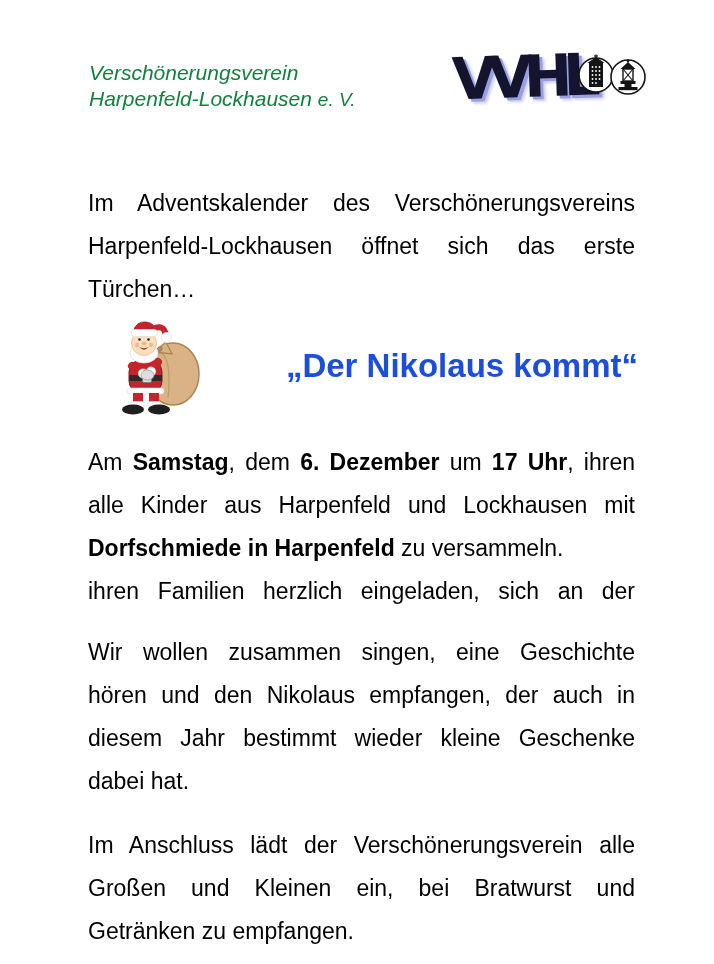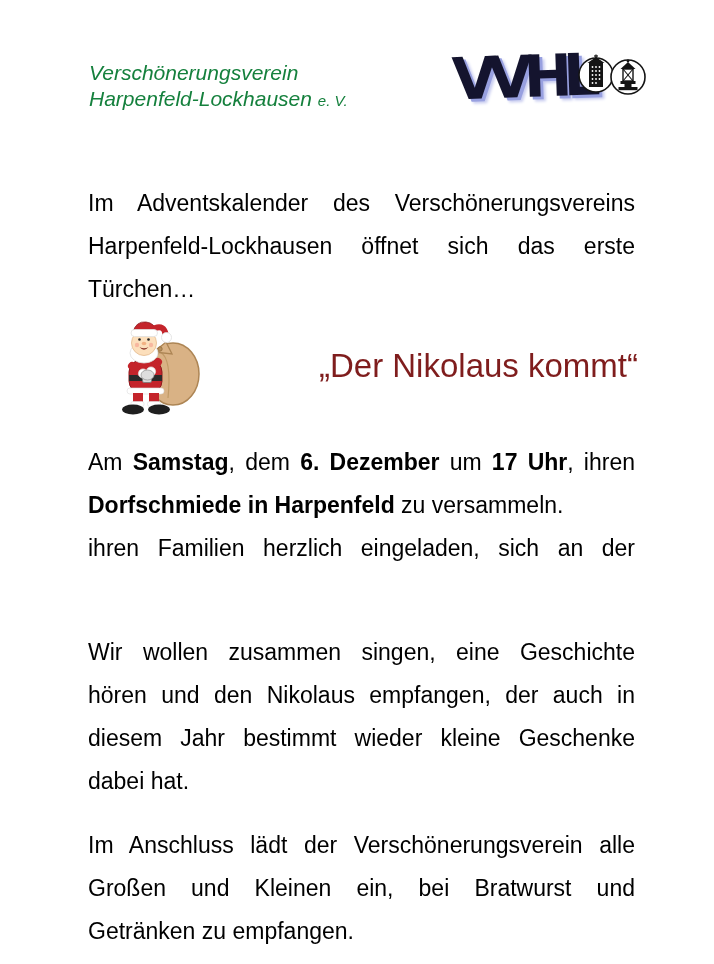--- a/index.html
+++ b/index.html
@@ -18,21 +18,21 @@
   .org {
     position: absolute;
     left: 89px;
     top: 60px;
     font-style: italic;
     font-size: 21px;
     line-height: 26px;
     color: #15803d;
     white-space: nowrap;
   }
-  .org-suffix { font-size: 15px; }
+  .org-suffix { font-size: 19px; }
 
   .logo {
     position: absolute;
     left: 452px;
     top: 44px;
     width: 210px;
     height: 90px;
   }
   .logo-text {
     position: absolute;
@@ -87,23 +87,23 @@
     width: 92px;
     height: 100px;
   }
   .headline {
     position: absolute;
     right: 0;
     top: 30px;
     margin: 0;
     font-size: 33px;
     line-height: 40px;
-    font-weight: normal;
+    font-weight: bold;
     white-space: nowrap;
-    color: #7f1d1d;
+    color: #1d4ed8;
   }
 </style>
 </head>
 <body>
 
 <div class="page">
 
   <div class="org">
     <div>Verschönerungsverein</div>
     <div><span>Harpenfeld-Lockhausen</span> <span class="org-suffix">e. V.</span></div>
@@ -197,20 +197,21 @@
       <path d="M48 44 Q44 50 40.5 54" stroke="#c4242b" stroke-width="8" fill="none" stroke-linecap="round"></path>
       <circle cx="33" cy="55.5" r="4.6" fill="#ffffff" stroke="#e0e0e0" stroke-width="0.7"></circle>
       <circle cx="41" cy="53.5" r="4.6" fill="#ffffff" stroke="#e0e0e0" stroke-width="0.7"></circle>
       <ellipse cx="37.5" cy="57" rx="6.5" ry="5" fill="#dedede" stroke="#9a9a9a" stroke-width="0.8"></ellipse>
     </svg>
     <h1 class="headline">„Der Nikolaus kommt“</h1>
   </div>
 
   <section class="para" id="event">
     <div class="jline"><span>Am </span><span class="b">Samstag</span><span>, dem </span><span class="b">6. Dezember</span><span> um </span><span class="b">17 Uhr</span><span>, ihren</span></div>
+    <div class="jline">alle Kinder aus Harpenfeld und Lockhausen mit</div>
     <div class="jline last"><span class="b">Dorfschmiede in Harpenfeld</span><span> zu versammeln.</span></div>
     <div class="jline">ihren Familien herzlich eingeladen, sich an der</div>
   </section>
 
   <section class="para" id="activities">
     <div class="jline">Wir wollen zusammen singen, eine Geschichte</div>
     <div class="jline">hören und den Nikolaus empfangen, der auch in</div>
     <div class="jline">diesem Jahr bestimmt wieder kleine Geschenke</div>
     <div class="jline last">dabei hat.</div>
   </section>

